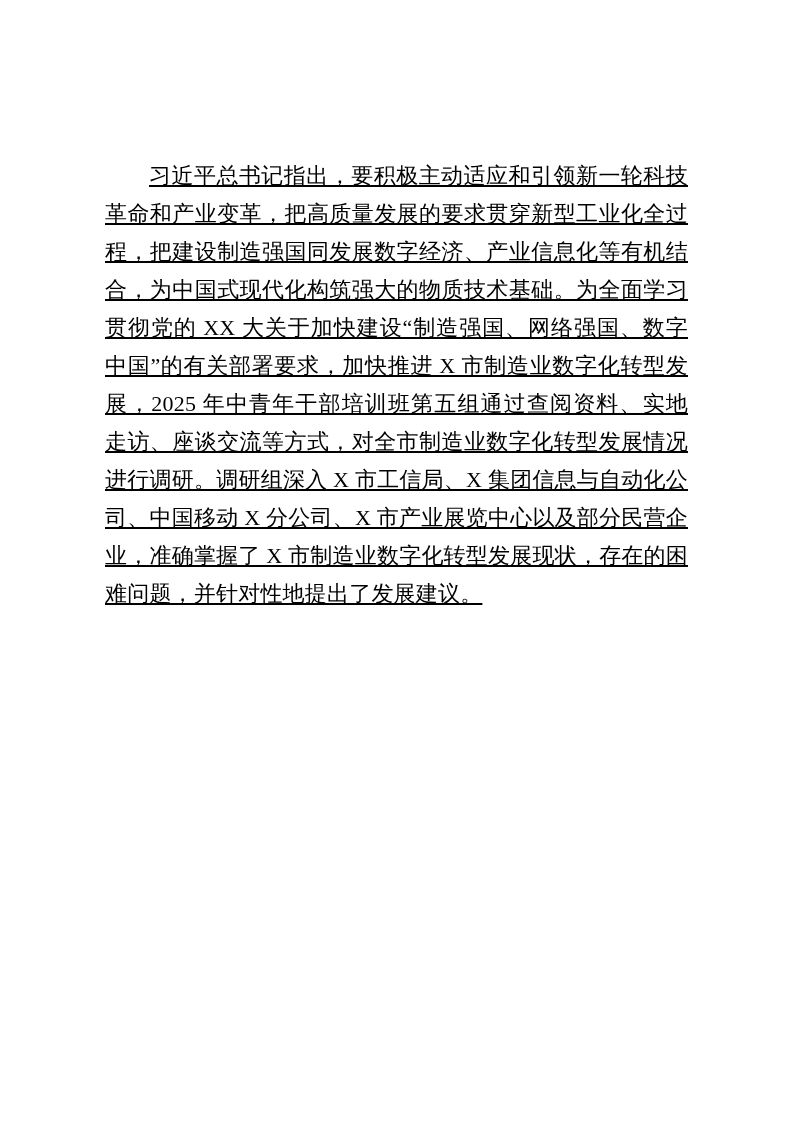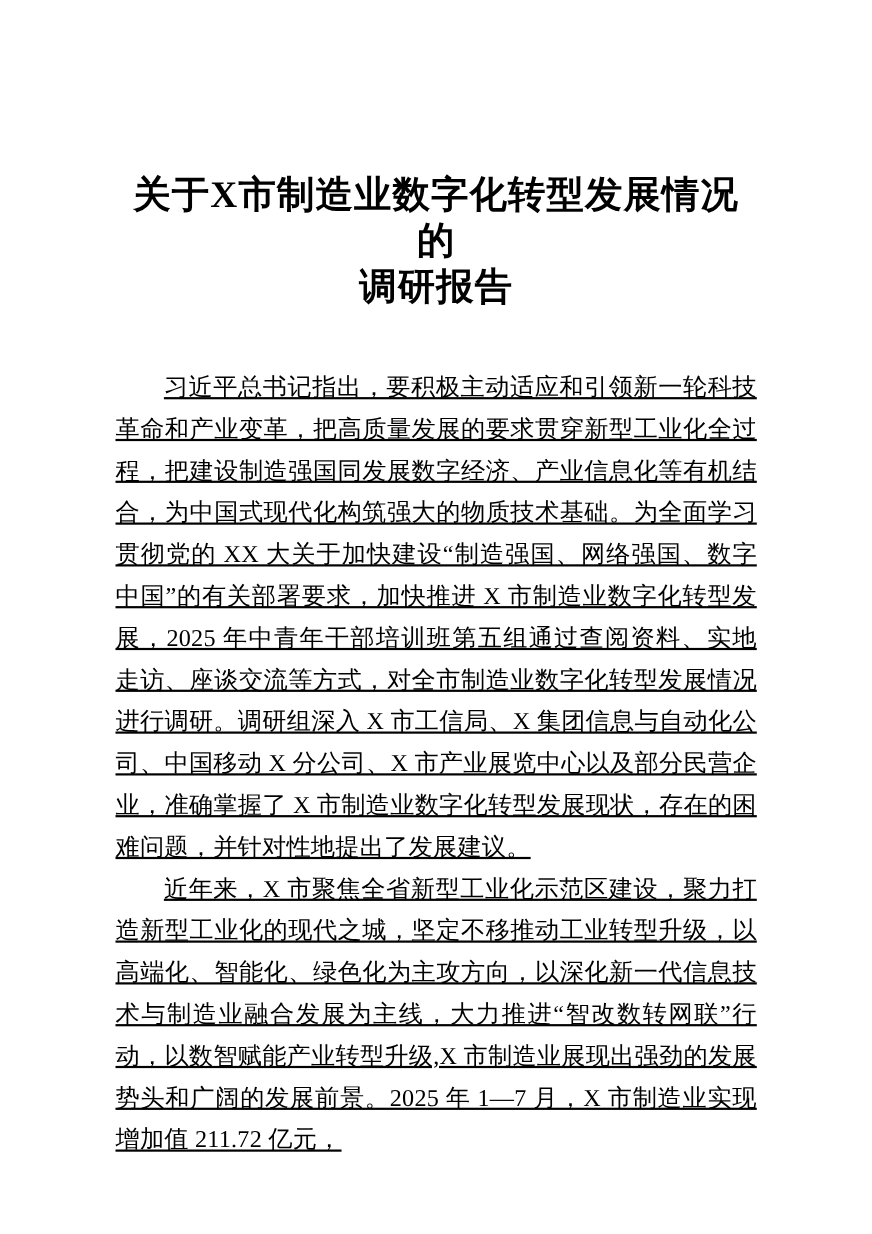--- a/index.html
+++ b/index.html
@@ -42,23 +42,18 @@
     font-weight: 700;
     text-indent: 2em;
     letter-spacing: 0.2px;
   }
 </style>
 </head>
 <body>
 
 <div class="page">
 
-  <h1 class="doc-title">
-    <span>关于X市制造业数字化转型发展情况的</span><br>
-    <span>调研报告</span>
-  </h1>
 
   <p class="doc-para">习近平总书记指出，要积极主动适应和引领新一轮科技革命和产业变革，把高质量发展的要求贯穿新型工业化全过程，把建设制造强国同发展数字经济、产业信息化等有机结合，为中国式现代化构筑强大的物质技术基础。为全面学习贯彻党的 XX 大关于加快建设“制造强国、网络强国、数字中国”的有关部署要求，加快推进 X 市制造业数字化转型发展，2025 年中青年干部培训班第五组通过查阅资料、实地走访、座谈交流等方式，对全市制造业数字化转型发展情况进行调研。调研组深入 X 市工信局、X 集团信息与自动化公司、中国移动 X 分公司、X 市产业展览中心以及部分民营企业，准确掌握了 X 市制造业数字化转型发展现状，存在的困难问题，并针对性地提出了发展建议。</p>
 
 
-  <p class="doc-para">近年来，X 市聚焦全省新型工业化示范区建设，聚力打造新型工业化的现代之城，坚定不移推动工业转型升级，以高端化、智能化、绿色化为主攻方向，以深化新一代信息技术与制造业融合发展为主线，大力推进“智改数转网联”行动，以数智赋能产业转型升级,X 市制造业展现出强劲的发展势头和广阔的发展前景。2025 年 1—7 月，X 市制造业实现增加值 211.72 亿元，</p>
 
 </div>
 
 </body></html>

